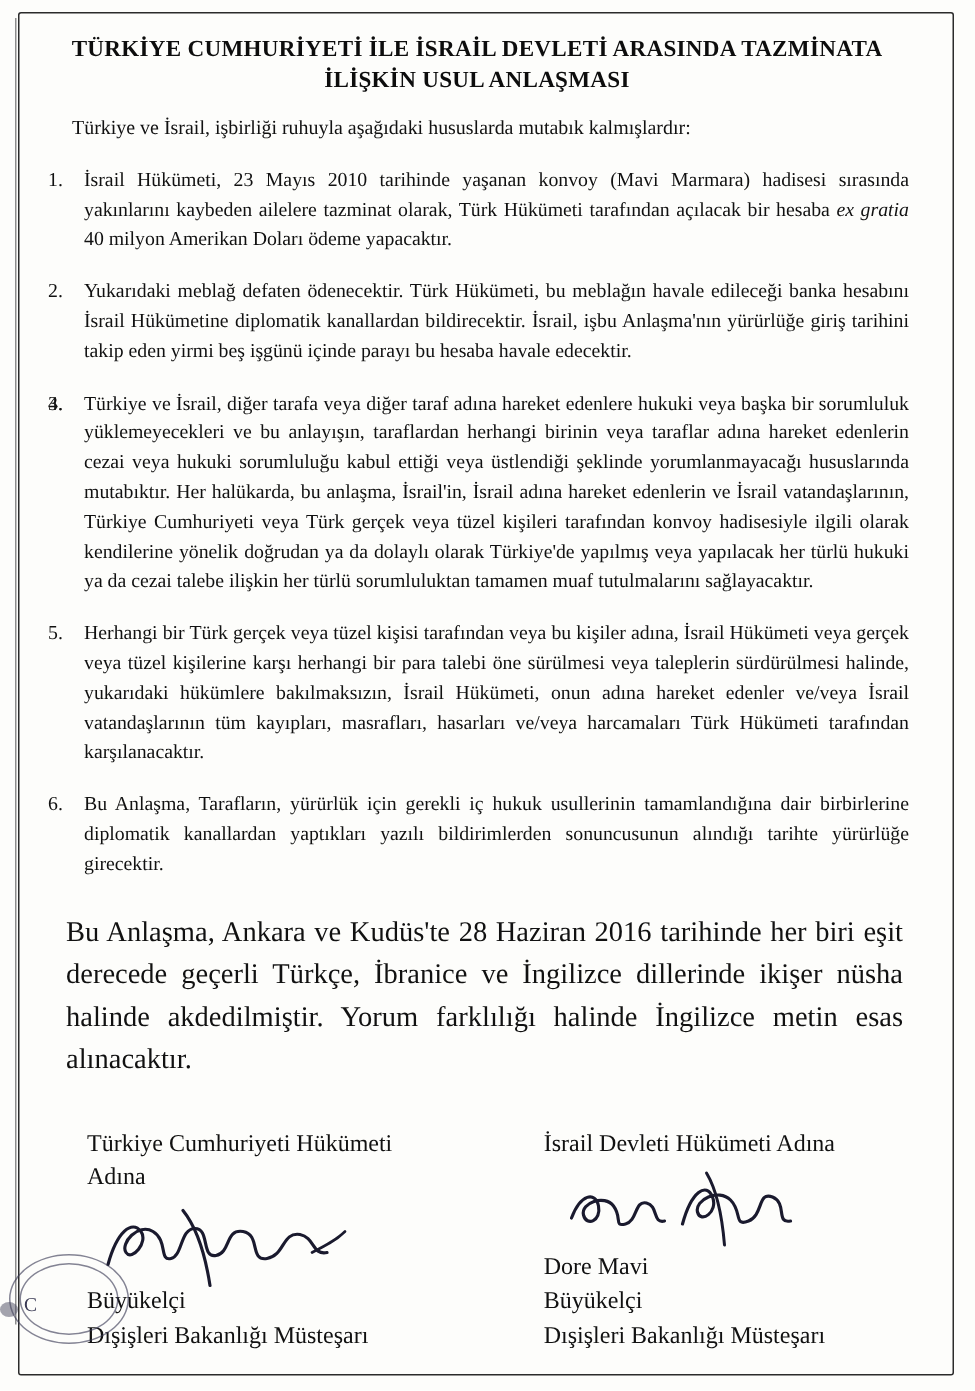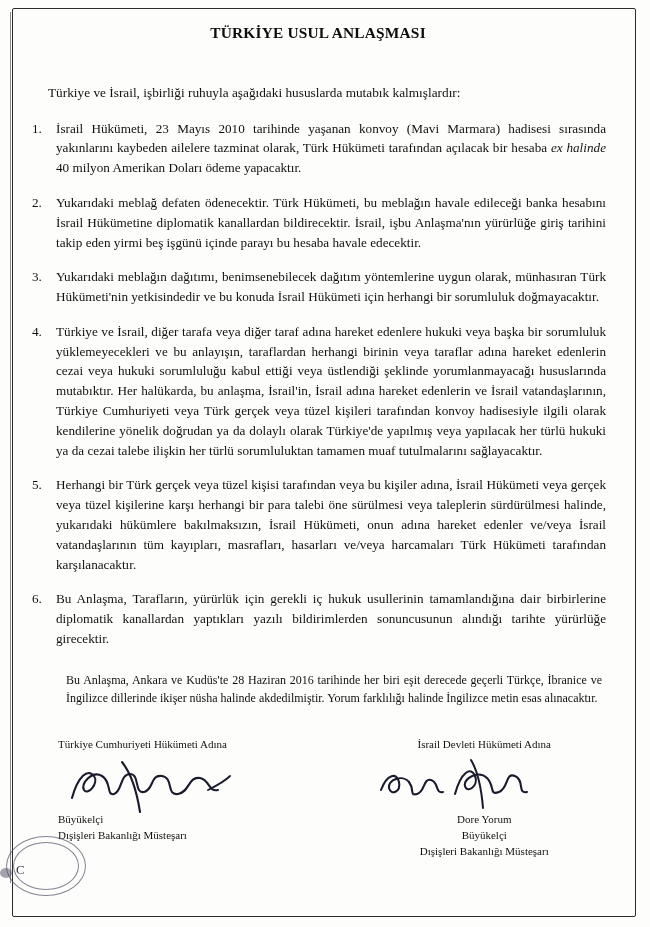--- a/index.html
+++ b/index.html
@@ -53,21 +53,21 @@
     font-weight: bold;
     font-size: 15.4px;
     line-height: 1.38;
     letter-spacing: 0.2px;
     margin: 0 14px 0 14px;
     color: #0d0d0d;
   }
   .title .line2 { display: block; }
 
   .intro {
-    margin: 40px 0 0 18px;
+    margin: 10px 0 0 18px;
     font-size: 13.3px;
     line-height: 1.45;
   }
 
   ol.clauses {
     list-style: none;
     margin: 16px 0 0 0;
     padding: 0;
   }
   ol.clauses > li {
@@ -82,39 +82,39 @@
     position: absolute;
     left: 2px;
     top: 0;
     width: 18px;
     text-align: left;
     font-size: 13.2px;
   }
   .it { font-style: italic; }
 
   .closing {
-    margin: 22px 0 0 36px;
-    font-size: 12px;
+    margin: 22px 0 0 14px;
+    font-size: 19px;
     line-height: 1.5;
     text-align: justify;
     padding-right: 4px;
   }
 
   .sigs {
     margin-top: 30px;
     display: flex;
     justify-content: flex-start;
     padding-left: 28px;
   }
   .sig-col {
     width: 250px;
-    font-size: 11px;
+    font-size: 16px;
     line-height: 1.42;
   }
-  .sig-col.right { margin-left: 61px; text-align: center; }
+  .sig-col.right { margin-left: 61px; }
   .sig-head {
     margin-bottom: 4px;
   }
   .sig-space {
     height: 56px;
     position: relative;
   }
   .sig-name { }
   .sig-role { }
   .sig-role2 { }
@@ -168,34 +168,35 @@
 </style>
 </head>
 <body>
 
 <div class="page">
   <div class="frame"></div>
 
   <div class="content">
 
     <div class="title">
-      <span class="line2">TÜRKİYE USUL ANLAŞMASI</span>
+      <span>TÜRKİYE CUMHURİYETİ İLE İSRAİL DEVLETİ ARASINDA TAZMİNATA</span>
+      <span class="line2">İLİŞKİN USUL ANLAŞMASI</span>
     </div>
 
     <p class="intro">Türkiye ve İsrail, işbirliği ruhuyla aşağıdaki hususlarda mutabık kalmışlardır:</p>
 
     <ol class="clauses">
       <li>
-        <span class="num">1.</span><span>İsrail Hükümeti, 23 Mayıs 2010 tarihinde yaşanan konvoy (Mavi Marmara) hadisesi sırasında yakınlarını kaybeden ailelere tazminat olarak, Türk Hükümeti tarafından açılacak bir hesaba </span><span class="it">ex halinde</span><span> 40 milyon Amerikan Doları ödeme yapacaktır.</span>
+        <span class="num">1.</span><span>İsrail Hükümeti, 23 Mayıs 2010 tarihinde yaşanan konvoy (Mavi Marmara) hadisesi sırasında yakınlarını kaybeden ailelere tazminat olarak, Türk Hükümeti tarafından açılacak bir hesaba </span><span class="it">ex gratia</span><span> 40 milyon Amerikan Doları ödeme yapacaktır.</span>
       </li>
       <li>
         <span class="num">2.</span><span>Yukarıdaki meblağ defaten ödenecektir. Türk Hükümeti, bu meblağın havale edileceği banka hesabını İsrail Hükümetine diplomatik kanallardan bildirecektir. İsrail, işbu Anlaşma'nın yürürlüğe giriş tarihini takip eden yirmi beş işgünü içinde parayı bu hesaba havale edecektir.</span>
       </li>
       <li>
-        <span class="num">3.</span><span>Yukarıdaki meblağın dağıtımı, benimsenebilecek dağıtım yöntemlerine uygun olarak, münhasıran Türk Hükümeti'nin yetkisindedir ve bu konuda İsrail Hükümeti için herhangi bir sorumluluk doğmayacaktır.</span>
+        <span class="num">3.</span>
       </li>
       <li>
         <span class="num">4.</span><span>Türkiye ve İsrail, diğer tarafa veya diğer taraf adına hareket edenlere hukuki veya başka bir sorumluluk yüklemeyecekleri ve bu anlayışın, taraflardan herhangi birinin veya taraflar adına hareket edenlerin cezai veya hukuki sorumluluğu kabul ettiği veya üstlendiği şeklinde yorumlanmayacağı hususlarında mutabıktır. Her halükarda, bu anlaşma, İsrail'in, İsrail adına hareket edenlerin ve İsrail vatandaşlarının, Türkiye Cumhuriyeti veya Türk gerçek veya tüzel kişileri tarafından konvoy hadisesiyle ilgili olarak kendilerine yönelik doğrudan ya da dolaylı olarak Türkiye'de yapılmış veya yapılacak her türlü hukuki ya da cezai talebe ilişkin her türlü sorumluluktan tamamen muaf tutulmalarını sağlayacaktır.</span>
       </li>
       <li>
         <span class="num">5.</span><span>Herhangi bir Türk gerçek veya tüzel kişisi tarafından veya bu kişiler adına, İsrail Hükümeti veya gerçek veya tüzel kişilerine karşı herhangi bir para talebi öne sürülmesi veya taleplerin sürdürülmesi halinde, yukarıdaki hükümlere bakılmaksızın, İsrail Hükümeti, onun adına hareket edenler ve/veya İsrail vatandaşlarının tüm kayıpları, masrafları, hasarları ve/veya harcamaları Türk Hükümeti tarafından karşılanacaktır.</span>
       </li>
       <li>
         <span class="num">6.</span><span>Bu Anlaşma, Tarafların, yürürlük için gerekli iç hukuk usullerinin tamamlandığına dair birbirlerine diplomatik kanallardan yaptıkları yazılı bildirimlerden sonuncusunun alındığı tarihte yürürlüğe girecektir.</span>
       </li>
@@ -219,21 +220,21 @@
 
       <div class="sig-col right">
         <div class="sig-head">İsrail Devleti Hükümeti Adına</div>
         <div class="sig-space">
           <svg class="scribble" viewBox="0 0 230 58">
             <path d="M18,34 C24,18 34,16 36,26 C38,36 28,40 26,32 C24,24 40,18 46,26 C52,34 46,40 54,38 C62,36 60,22 68,24 C76,26 72,38 80,36" fill="none" stroke="#1a1a2e" stroke-width="2.1" stroke-linecap="round"></path>
             <path d="M92,38 C98,16 108,10 112,20 C116,30 104,38 102,30 C100,22 116,14 124,22 C132,30 126,40 136,36 C146,32 142,16 152,20 C162,24 154,38 164,36" fill="none" stroke="#1a1a2e" stroke-width="2.1" stroke-linecap="round"></path>
             <path d="M108,4 C114,14 118,28 120,52" fill="none" stroke="#1a1a2e" stroke-width="2" stroke-linecap="round"></path>
           </svg>
         </div>
-        <div class="sig-name">Dore Yorum</div>
+        <div class="sig-name">Dore Mavi</div>
         <div class="sig-role">Büyükelçi</div>
         <div class="sig-role2">Dışişleri Bakanlığı Müsteşarı</div>
       </div>
     </div>
 
   </div>
 
   <div class="stamp"></div>
   <div class="stamp-mark">C</div>
   <div class="smudge"></div>

